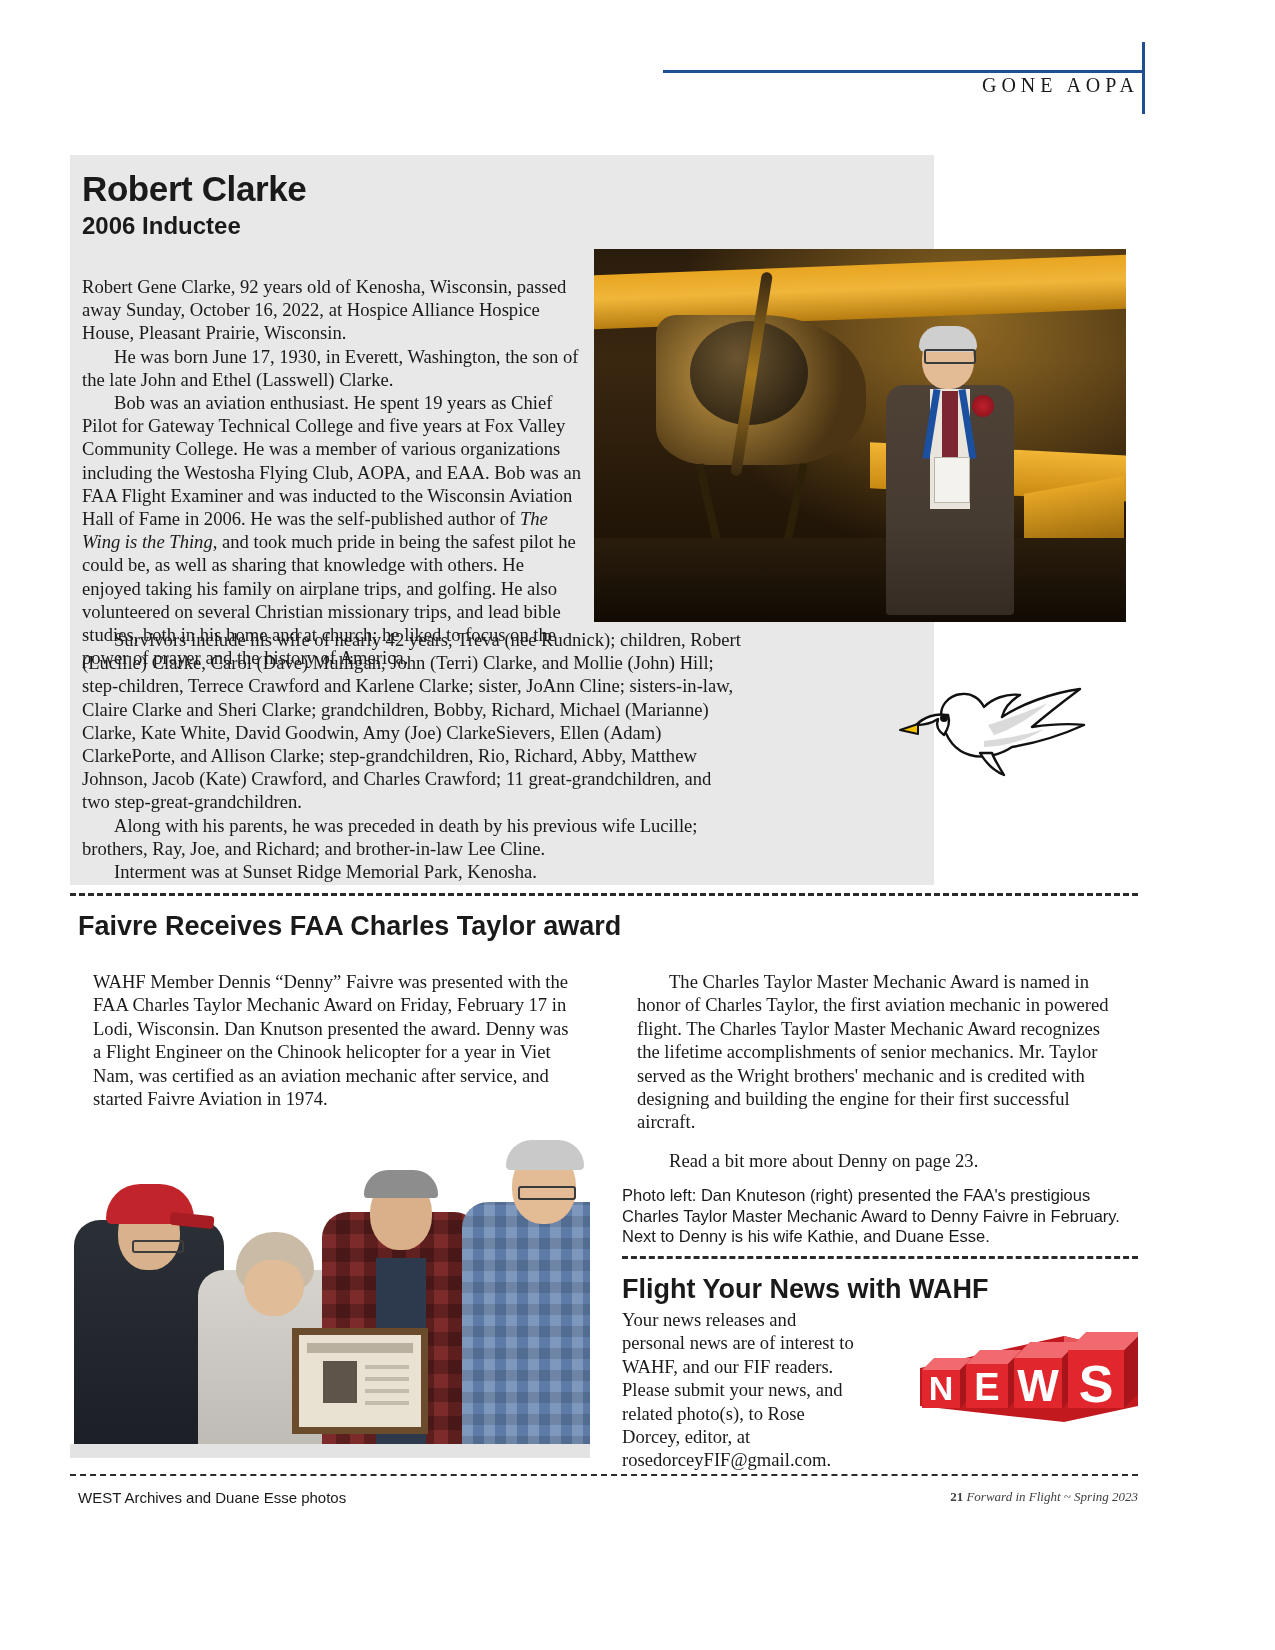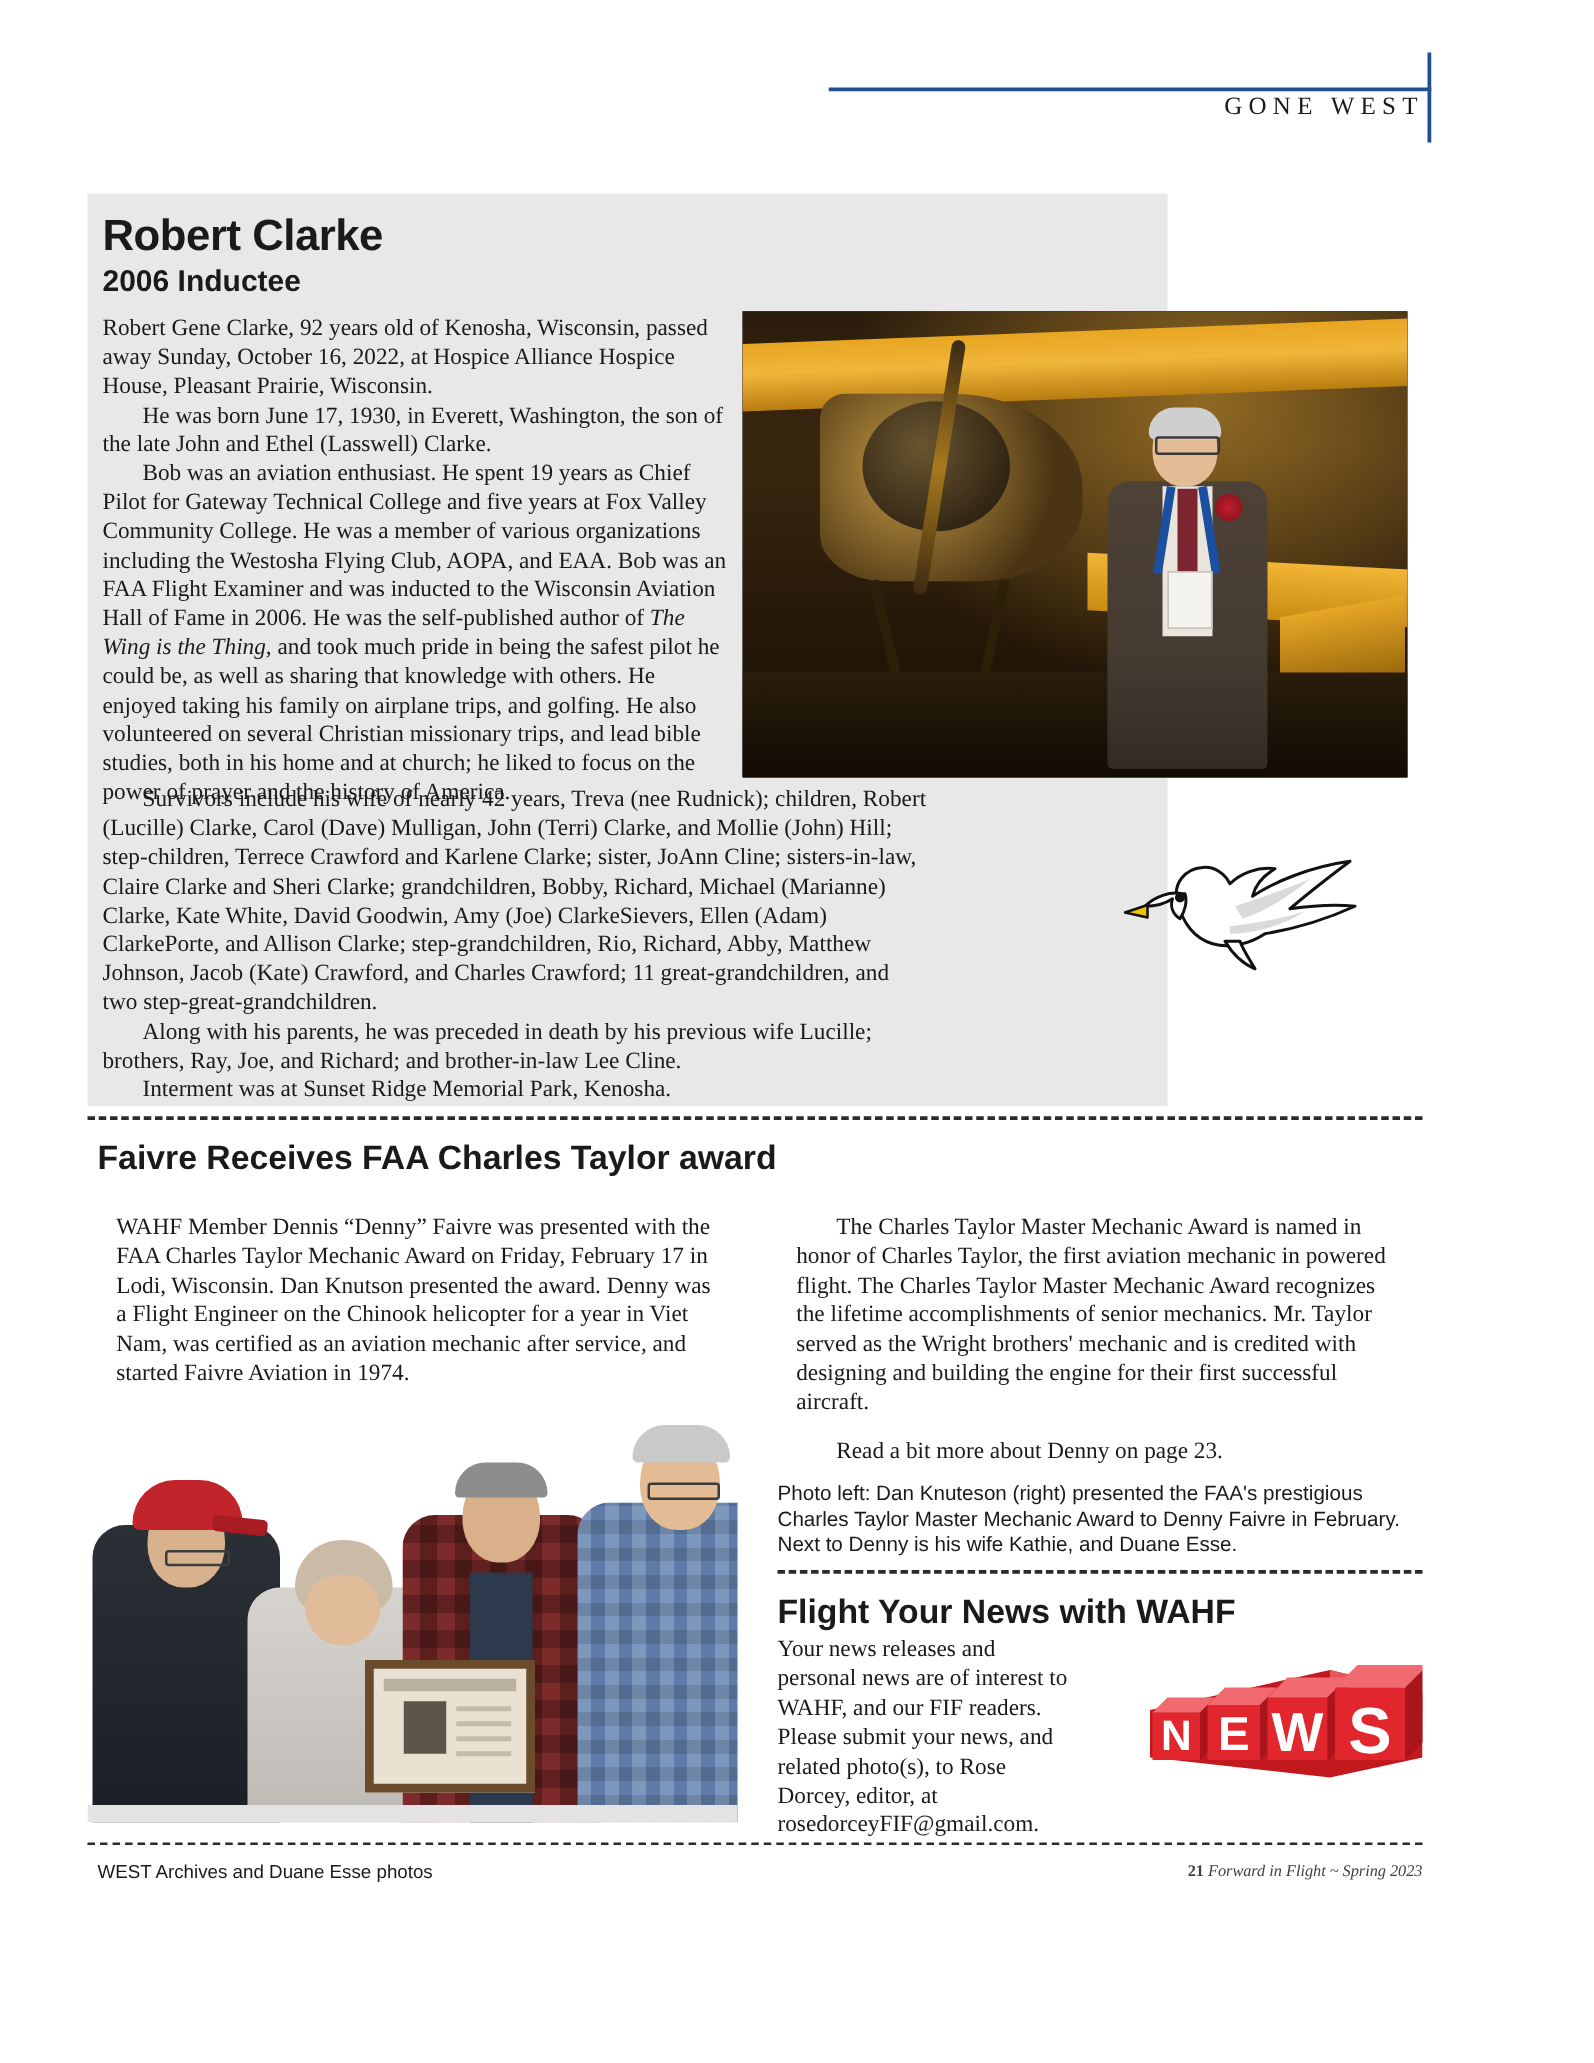--- a/index.html
+++ b/index.html
@@ -30,21 +30,21 @@
         font-size:35px;letter-spacing:-0.4px;color:#1a1a1a;}
   .obit-sub{position:absolute;left:12px;top:57px;
         font-family:"Liberation Sans",sans-serif;font-weight:bold;
         font-size:24px;color:#1a1a1a;}
 
   .obit-col{position:absolute;left:12px;top:96px;width:500px;
         font-size:18.6px;line-height:23.2px;text-align:left;}
   .obit-full{position:absolute;left:12px;top:473px;width:660px;
         font-size:18.6px;line-height:23.2px;}
   .obit-col p, .obit-full p{margin:0;text-indent:32px;}
-  .obit-col p.noind, .obit-full p.noind{text-indent:0;}
+  .obit-col p.noind, .obit-full p.noind{text-indent:0;margin-top:24px;}
   .obit-col i, .obit-full i{font-style:italic;}
 
   
   .photo-man{position:absolute;left:524px;top:94px;width:532px;height:373px;
         overflow:hidden;background:#120d08;}
   .pm-sky{position:absolute;inset:0;
         background:
          radial-gradient(ellipse at 70% 18%, rgba(255,190,60,.45) 0%, rgba(90,55,10,0) 55%),
          linear-gradient(180deg,#2a1c0c 0%, #3a2710 30%, #241708 70%, #140d05 100%);}
   .pm-wing-top{position:absolute;left:0;top:16px;width:532px;height:54px;
@@ -155,21 +155,21 @@
   .foot-r b{font-weight:bold;}
   .foot-r i{font-style:italic;}
 </style>
 </head>
 <body>
 
 <div class="page">
 
   <div class="hdr"></div>
   <div class="hdr-vrule"></div>
-  <div class="hdr-title">GONE WEST</div>
+  <div class="hdr-title">GONE AOPA</div>
 
   <div class="obit">
 
     <div class="obit-name">Robert Clarke</div>
     <div class="obit-sub">2006 Inductee</div>
 
     <div class="photo-man">
       <div class="pm-sky"></div>
       <div class="pm-wing-top"></div>
       <div class="pm-fuse"></div>

